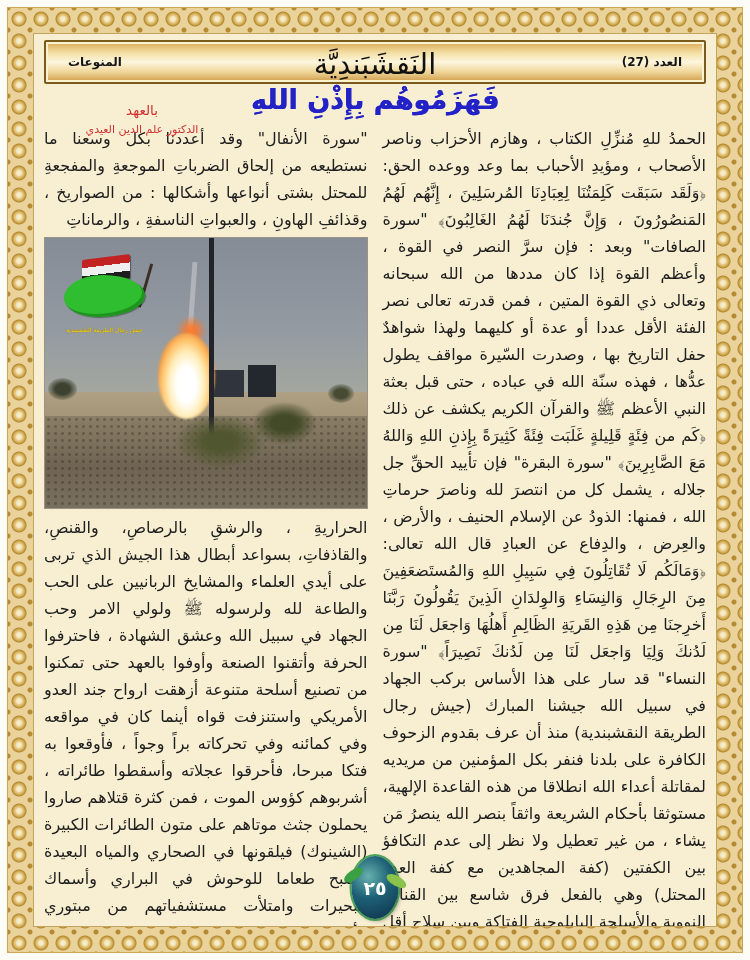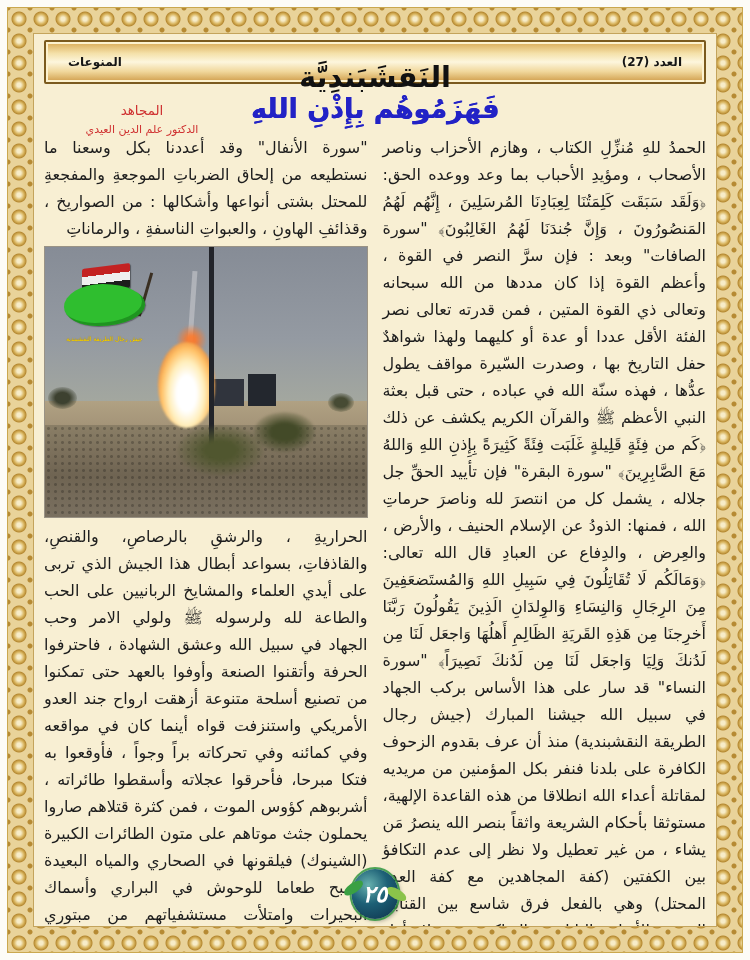--- a/index.html
+++ b/index.html
@@ -41,28 +41,27 @@
     border:2px solid #7b5a1e;
     box-shadow:inset 0 0 0 2px #fdf2cf;
     border-radius:2px;
     display:flex; align-items:center; justify-content:space-between;
     padding:0 22px;
   }
   .issue-label, .section-label {
     font-size:12px; font-weight:bold; color:#151515;
   }
   .masthead {
-    position:absolute; left:50%; top:18px; transform:translateX(-50%);
-    font-size:29px; font-weight:bold; color:#111;
+    position:absolute; left:50%; top:5px; transform:translateX(-50%);
+    font-size:29px; font-weight:normal; color:#111;
     letter-spacing:1px; white-space:nowrap;
   }
 
   
   .article-title {
-    margin-top:9px;
     text-align:center;
     font-size:27px; font-weight:bold;
     color:#2222c6;
     text-shadow:0.6px 0 0 #2222c6;
   }
 
   
   .author-block {
     position:absolute; left:28px; top:66px; width:160px;
     text-align:center; color:#cf3030; line-height:20px;
@@ -140,27 +139,26 @@
     box-shadow:inset -3px -3px 0 #1f9420, 1px 1px 1px rgba(0,0,0,.35); }
   .logo-rifle { position:absolute; right:-3%; top:8%; width:4%; height:62%;
     background:#3a2f22; transform:rotate(16deg); }
   .logo-text { position:absolute; left:0; right:0; bottom:-4%;
     color:#ffd900; font-size:6px; line-height:7px; text-align:center;
     white-space:nowrap; overflow:hidden; text-shadow:0 0 1px #7a5b00; }
 
   
   .page-badge {
     position:absolute; left:50%; bottom:7px; transform:translateX(-50%);
-    width:47px; height:50px; border-radius:50%;
+    width:47px; height:63px; border-radius:50%;
     background:radial-gradient(circle at 36% 32%, #67b1ae 0%, #1d6076 42%, #0d2e48 100%);
     display:flex; align-items:center; justify-content:center;
-    color:#ffffff; font-size:23px; font-weight:bold;
+    color:#ffffff; font-size:19px; font-weight:bold;
     box-shadow:0 0 0 2px rgba(47,150,63,.85), 2px 2px 4px rgba(0,0,0,.35);
     z-index:6;
-    font-style:italic;
   }
   .badge-leaf-1 { position:absolute; left:-9px; top:14px; width:22px; height:10px;
     background:#3aa043; border-radius:50% 50% 50% 50%; transform:rotate(-35deg); z-index:-1; }
   .badge-leaf-2 { position:absolute; right:-9px; top:20px; width:22px; height:10px;
     background:#8bc34a; border-radius:50%; transform:rotate(30deg); z-index:-1; }
 </style>
 </head>
 <body>
 
 <div class="page">
@@ -170,21 +168,21 @@
 
     <div class="header-bar">
       <span class="issue-label">العدد (27)</span>
       <span class="masthead">النَقشَبَندِيَّة</span>
       <span class="section-label">المنوعات</span>
     </div>
 
     <div class="article-title">فَهَزَمُوهُم بِإِذْنِ اللهِ</div>
 
     <div class="author-block">
-      <div class="author-honorific">المجاهد</div>
+      <div class="author-honorific">بالعهد</div>
       <div class="author-name">الدكتور علم الدين العيدي</div>
     </div>
 
     <div class="columns">
 
       <div class="col">
         <p class="body-text">الحمدُ للهِ مُنزِّلِ الكتاب ، وهازم الأحزاب وناصر الأصحاب ، ومؤيدِ الأحباب بما وعد ووعده الحق: ﴿وَلَقَد سَبَقَت كَلِمَتُنَا لِعِبَادِنَا المُرسَلِينَ ، إِنَّهُم لَهُمُ المَنصُورُونَ ، وَإِنَّ جُندَنَا لَهُمُ الغَالِبُونَ﴾ "سورة الصافات" وبعد : فإن سرَّ النصر في القوة ، وأعظم القوة إذا كان مددها من الله سبحانه وتعالى ذي القوة المتين ، فمن قدرته تعالى نصر الفئة الأقل عددا أو عدة أو كليهما ولهذا شواهدٌ حفل التاريخ بها ، وصدرت السّيرة مواقف يطول عدُّها ، فهذه سنّة الله في عباده ، حتى قبل بعثة النبي الأعظم ﷺ والقرآن الكريم يكشف عن ذلك ﴿كَم من فِئَةٍ قَلِيلةٍ غَلَبَت فِئَةً كَثِيرَةً بِإِذنِ اللهِ وَاللهُ مَعَ الصَّابِرِينَ﴾ "سورة البقرة" فإن تأييد الحقِّ جل جلاله ، يشمل كل من انتصرَ لله وناصرَ حرماتِ الله ، فمنها: الذودُ عن الإسلام الحنيف ، والأرض ، والعِرض ، والدِفاع عن العبادِ قال الله تعالى: ﴿وَمَالَكُم لَا تُقَاتِلُونَ فِي سَبِيلِ اللهِ وَالمُستَضعَفِينَ مِنَ الرِجَالِ وَالنِسَاءِ وَالوِلدَانِ الَذِينَ يَقُولُونَ رَبَّنَا أَخرِجنَا مِن هَذِهِ القَريَةِ الظَالِمِ أَهلُهَا وَاجعَل لَنَا مِن لَدُنكَ وَلِيَا وَاجعَل لَنَا مِن لَدُنكَ نَصِيرَاً﴾ "سورة النساء" قد سار على هذا الأساس بركب الجهاد في سبيل الله جيشنا المبارك (جيش رجال الطريقة النقشبندية) منذ أن عرف بقدوم الزحوف الكافرة على بلدنا فنفر بكل المؤمنين من مريديه لمقاتلة أعداء الله انطلاقا من هذه القاعدة الإلهية، مستوثقا بأحكام الشريعة واثقاً بنصر الله ينصرُ مَن يشاء ، من غير تعطيل ولا نظر إلى عدم التكافؤ بين الكفتين (كفة المجاهدين مع كفة العدو المحتل) وهي بالفعل فرق شاسع بين القنابل النووية والأسلحة البايلوجية الفتاكة وبين سلاح أقل كفاءة بكثير، ولكن عمل رجل جيشنا أخذا بالأسباب بما أمر الله تعالى ﴿وَأَعِدُوا لَهُم مَا استَطَعتُم مِن قُوة﴾</p>
       </div>
 
       <div class="col">

